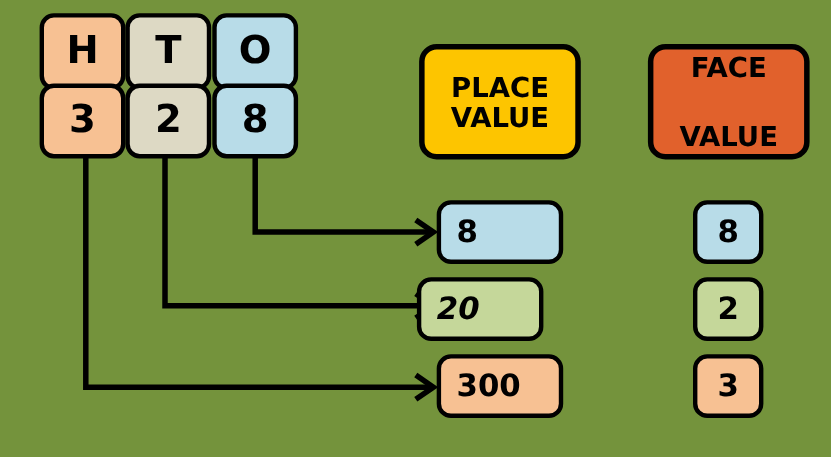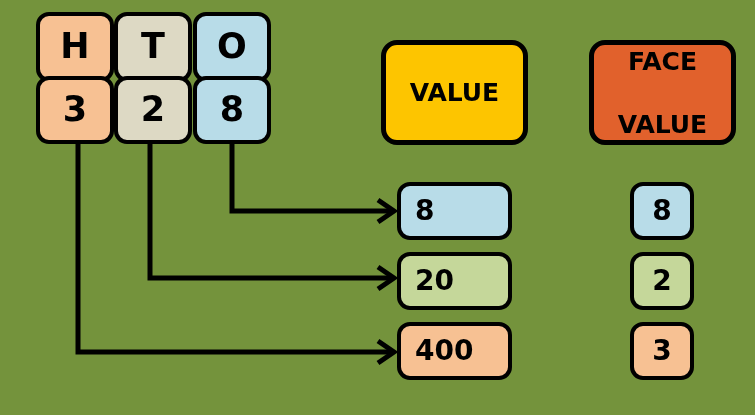--- a/index.html
+++ b/index.html
@@ -120,35 +120,36 @@
     <span>3</span>
   </div>
   <div class="box digit c-tan" style="left:114px; top:76px;">
     <span>2</span>
   </div>
   <div class="box digit c-blue" style="left:193px; top:76px;">
     <span>8</span>
   </div>
 
   <div class="box header-box c-yellow" style="left:381px; top:40px;">
+    <span>PLACE</span>
     <span>VALUE</span>
   </div>
   <div class="box header-box c-red" style="left:589px; top:40px;gap:36px;">
     <span>FACE</span>
     <span>VALUE</span>
   </div>
 
   <div class="box value-box c-blue" style="left:397px; top:182px;">
     <span>8</span>
   </div>
-  <div class="box value-box c-sage" style="left:397px; top:252px;">
+  <div class="box value-box c-sage" style="left:379px; top:252px;font-style:italic;">
     <span>20</span>
   </div>
   <div class="box value-box c-peach" style="left:397px; top:322px;">
-    <span>400</span>
+    <span>300</span>
   </div>
 
   <div class="box face-box c-blue" style="left:630px; top:182px;">
     <span>8</span>
   </div>
   <div class="box face-box c-sage" style="left:630px; top:252px;">
     <span>2</span>
   </div>
   <div class="box face-box c-peach" style="left:630px; top:322px;">
     <span>3</span>

